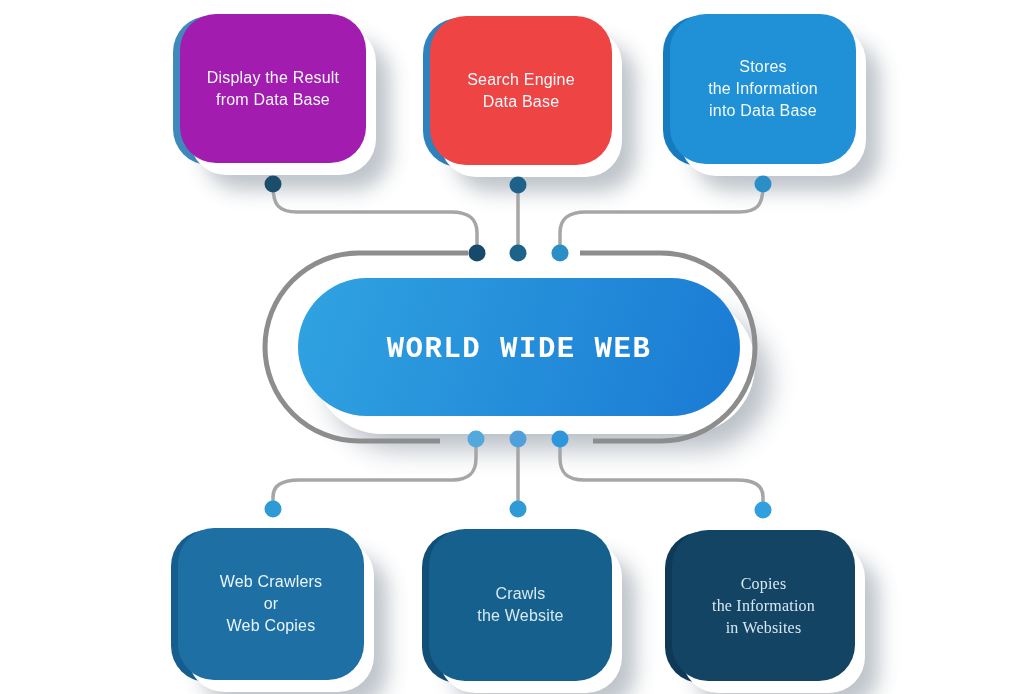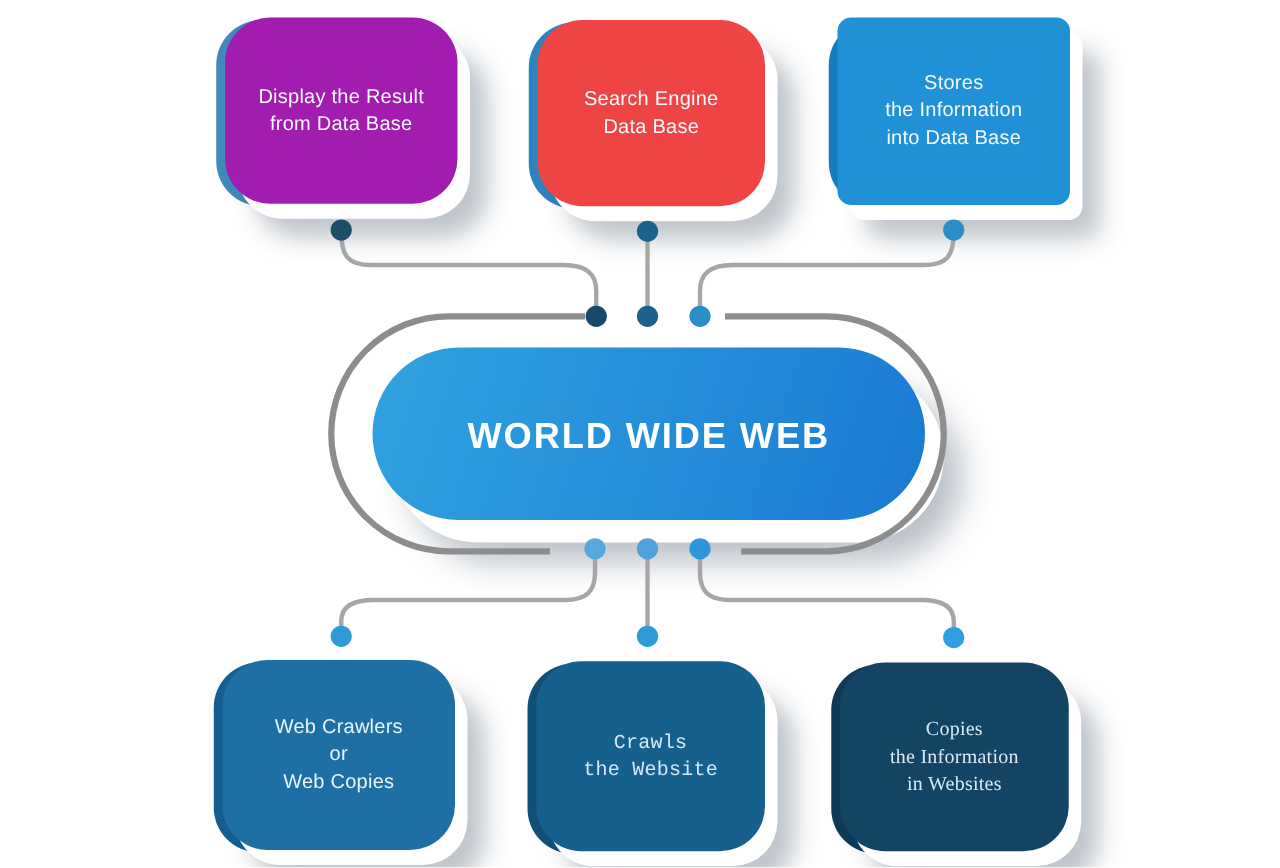--- a/index.html
+++ b/index.html
@@ -96,55 +96,55 @@
   <div class="node" style="left:430px; top:16px; width:182px; height:149px">
     <div class="edge" style="background: rgb(46, 130, 190);"></div>
     <div class="body" style="background: #ef4444; color: rgb(244, 250, 253);">
       <span class="label">Search Engine
 Data Base</span>
     </div>
   </div>
 
   <div class="node" style="left:670px; top:14px; width:186px; height:150px">
     <div class="edge" style="background: rgb(22, 124, 192);"></div>
-    <div class="body" style="background: rgb(32, 144, 215); color: rgb(244, 250, 253); border-radius: 11px;">
+    <div class="body" style="background: rgb(32, 144, 215); color: rgb(244, 250, 253);">
       <span class="label">Stores
 the Information
 into Data Base</span>
     </div>
   </div>
 
   <div class="node" style="left:178px; top:528px; width:186px; height:152px">
     <div class="edge" style="background: rgb(22, 94, 144);"></div>
     <div class="body" style="background: rgb(30, 111, 164); color: rgb(234, 245, 251);">
       <span class="label">Web Crawlers
 or
 Web Copies</span>
     </div>
   </div>
 
   <div class="node" style="left:429px; top:529px; width:183px; height:152px">
     <div class="edge" style="background: rgb(17, 78, 120);"></div>
-    <div class="body" style="background: rgb(21, 96, 141); color: rgb(216, 233, 243); font-family: Liberation Mono, monospace;">
+    <div class="body" style="background: rgb(21, 96, 141); color: rgb(216, 233, 243);">
       <span class="label">Crawls
 the Website</span>
     </div>
   </div>
 
   <div class="node" style="left:672px; top:530px; width:183px; height:151px">
     <div class="edge" style="background: rgb(14, 58, 88);"></div>
     <div class="body" style="background: rgb(19, 68, 99); color: rgb(216, 233, 243); font-family: Liberation Serif, serif;">
       <span class="label">Copies
 the Information
 in Websites</span>
     </div>
   </div>
 
   <div class="hub" style="background: linear-gradient(108deg, rgb(48, 163, 225) 0%, rgb(26, 122, 211) 100%);">
-    <span class="title" style="color: rgb(255, 255, 255);">WORLD WIDE WEB</span>
+    <span class="title" style="color: rgb(255, 255, 255); font-family: Liberation Mono, monospace;">WORLD WIDE WEB</span>
   </div>
 
   <svg class="overlay" viewBox="0 0 1024 694">
 
     <path class="outline" d="M 468 253 H 359 A 94 94 0 0 0 359 441 H 440"></path>
     <path class="outline" d="M 580 253 H 661 A 94 94 0 0 1 661 441 H 593"></path>
 
     <path class="connector" d="M 273 186 C 273 205 279 212 297 212 L 451 212 C 469 212 477 219 477 233 L 477 251"></path>
     <path class="connector" d="M 518 187 L 518 251"></path>
     <path class="connector" d="M 763 186 C 763 205 757 212 739 212 L 586 212 C 568 212 560 219 560 233 L 560 251"></path>

